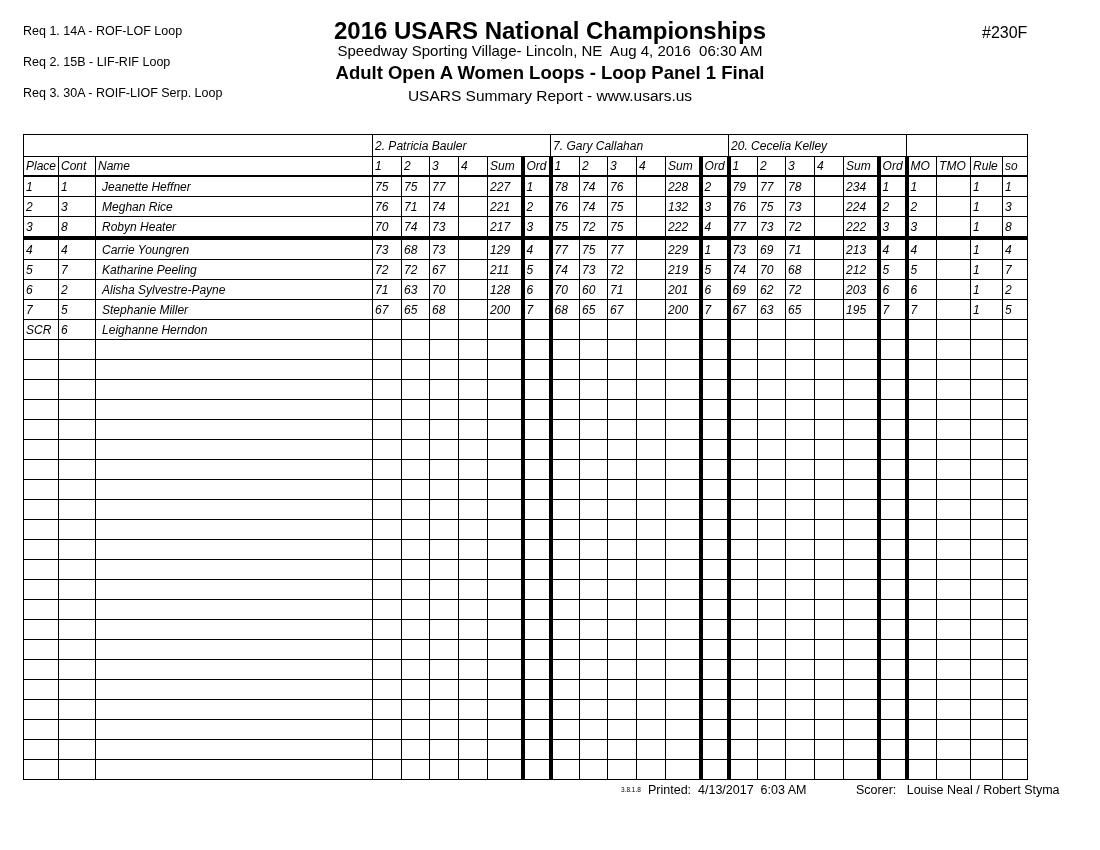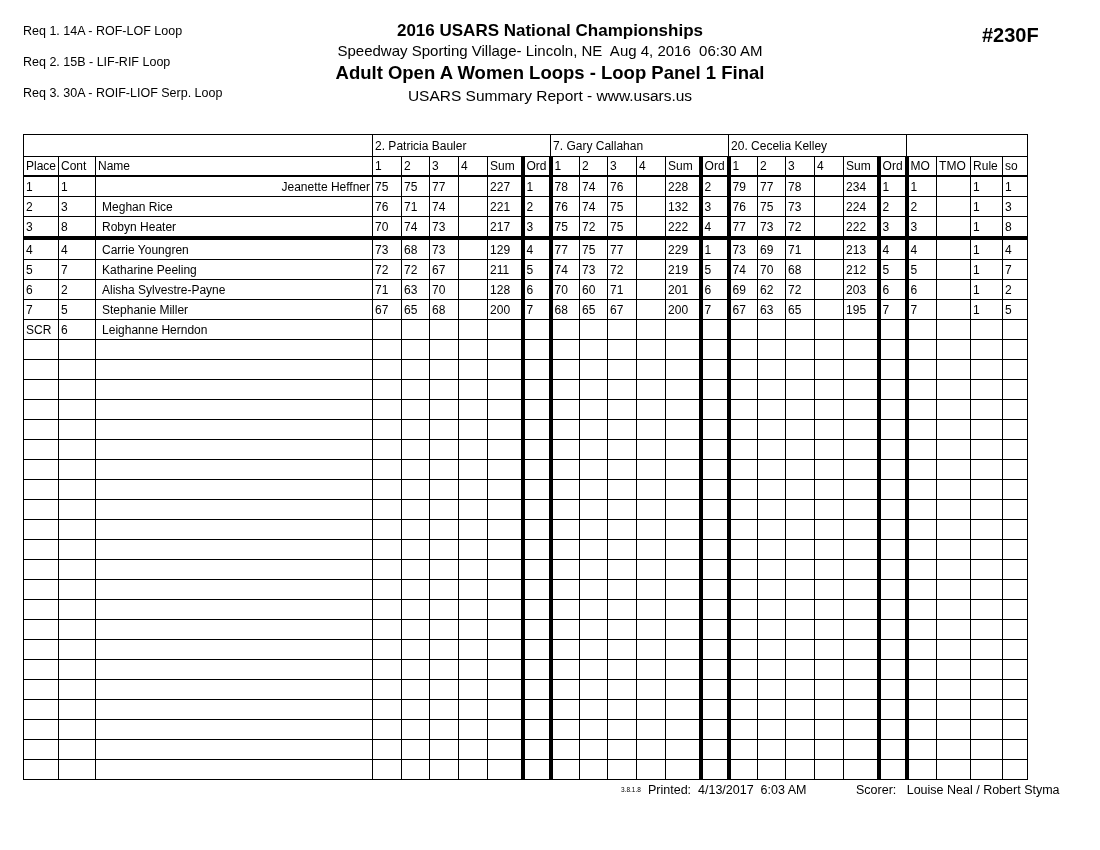--- a/index.html
+++ b/index.html
@@ -4,29 +4,29 @@
 <style>
   html,body{margin:0;padding:0;background:#fff;}
   .page{position:relative;width:1100px;height:850px;background:#fff;color:#000;
         font-family:"Liberation Sans","DejaVu Sans",sans-serif;overflow:hidden;}
 
   
   .reqs{position:absolute;left:23px;top:24px;font-size:12.5px;line-height:15.5px;white-space:pre;}
 
   
   .hdrblock{position:absolute;left:0;top:20px;width:1100px;text-align:center;}
-  .h-title{font-size:17px;font-weight:bold;line-height:21px;white-space:pre;}
+  .h-title{font-size:24px;font-weight:bold;line-height:21px;white-space:pre;}
   .h-venue{font-size:15px;line-height:20px;white-space:pre;}
   .h-event{font-size:18.5px;font-weight:bold;line-height:24px;white-space:pre;}
   .h-report{font-size:15.5px;line-height:22px;white-space:pre;}
 
-  .repnum{position:absolute;left:982px;top:24px;font-size:20px;font-weight:bold;}
+  .repnum{position:absolute;left:982px;top:24px;font-size:16px;font-weight:normal;}
 
   
-  table.res{position:absolute;left:23px;top:134px;border-collapse:collapse;table-layout:fixed;}
+  table.res{position:absolute;left:23px;top:134px;border-collapse:collapse;table-layout:fixed;font-style:italic;}
   table.res td,table.res th{border:1px solid #000;padding:0 2px;font-size:12px;font-weight:normal;
         white-space:nowrap;overflow:hidden;text-align:left;vertical-align:middle;}
   tr.jrow td{height:21px;}
   tr.hdr th{height:18px;border-bottom:2px solid #000;}
   tr.drow td{height:19px;}
   td.nb{border:none;}
   td.jbox{border:1px solid #000;font-size:12px;white-space:pre;}
   .c{text-align:center;}
   .sum{text-align:right;padding-right:3px;}
   .ord{border-left:4px solid #000 !important;border-right:4px solid #000 !important;}
@@ -117,21 +117,21 @@
           <th class="" style="">Sum</th>
           <th class=" ord" style="text-align:left;font-weight:normal;">Ord</th>
           <th>MO</th>
           <th>TMO</th>
           <th>Rule</th>
           <th>so</th>
         </tr>
         <tr class="drow">
           <td class="c b">1</td>
           <td class="c b">1</td>
-          <td class="nm b" style="padding-left:6px;text-align:right;">Jeanette Heffner</td>
+          <td class="nm b" style="padding-left:6px;">Jeanette Heffner</td>
           <td class="c">75</td>
           <td class="c">75</td>
           <td class="c">77</td>
           <td class="c"></td>
           <td class="sum">227</td>
           <td class="ord">1</td>
           <td class="c">78</td>
           <td class="c">74</td>
           <td class="c">76</td>
           <td class="c"></td>

